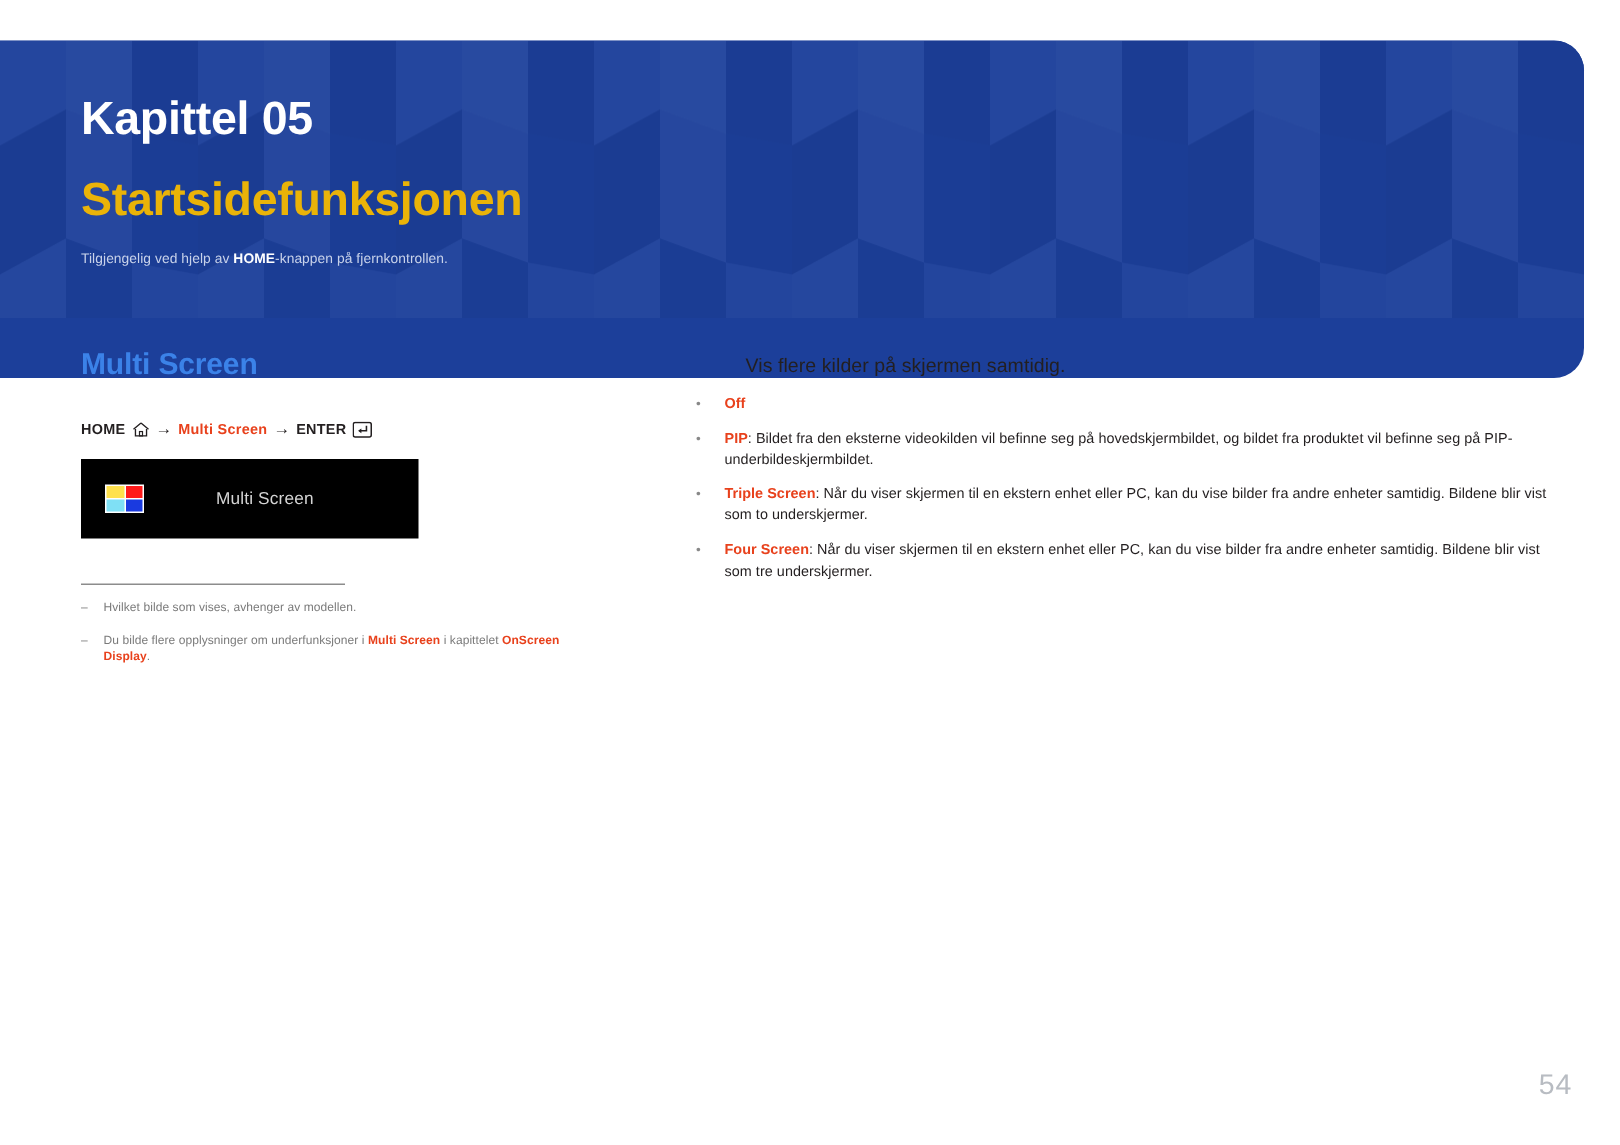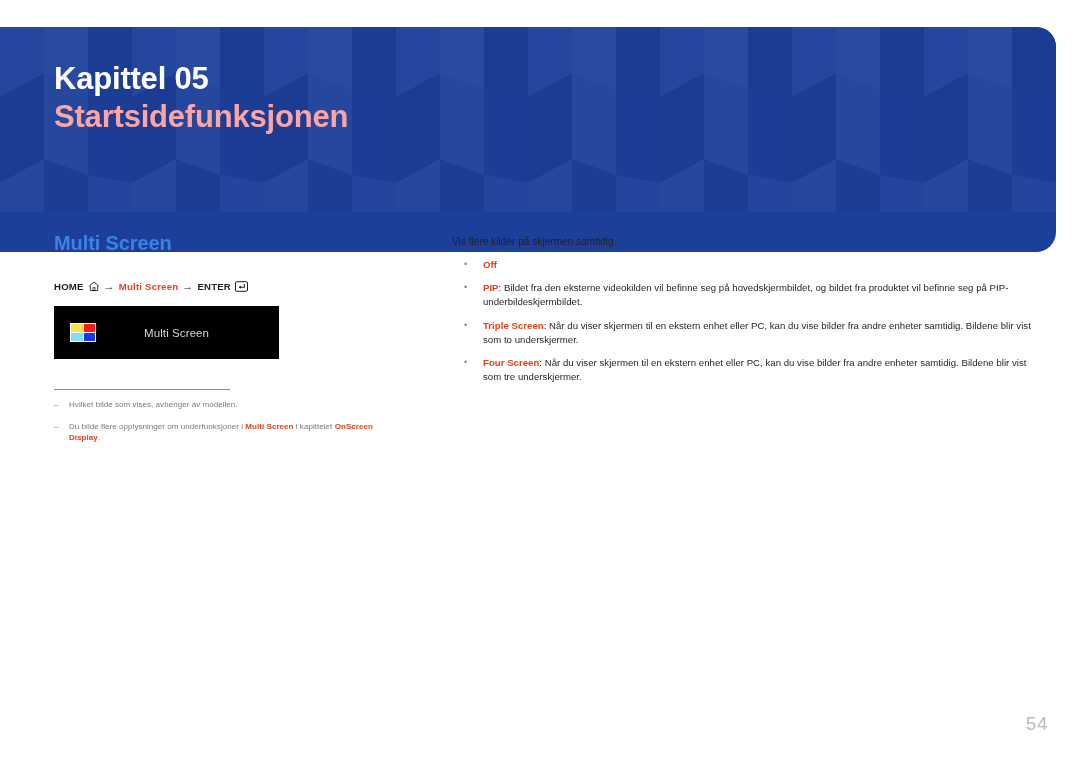--- a/index.html
+++ b/index.html
@@ -42,24 +42,24 @@
     font-size: 31px;
     font-weight: bold;
     color: #ffffff;
     line-height: 1.18;
     letter-spacing: -0.2px;
     white-space: nowrap;
   }
   .chapter-title {
     font-size: 31px;
     font-weight: bold;
-    color: #fca5a5;
+    color: #eab308;
     line-height: 1.18;
     letter-spacing: -0.2px;
-    margin-top: 1px;
+    margin-top: 17px;
     white-space: nowrap;
   }
   .banner-sub {
     margin-top: 13px;
     font-size: 9.2px;
     line-height: 1.95;
     color: #c8d2ea;
     letter-spacing: 0.05px;
   }
   .banner-sub .accent { color: #e8411c; font-weight: bold; }
@@ -165,24 +165,25 @@
   .note .dash {
     position: absolute;
     left: 0;
     top: 0;
     color: #7a7a7a;
   }
   .note .red { color: #e8411c; font-weight: bold; }
 
   
   .intro {
-    font-size: 10px;
+    font-size: 13px;
     color: #231f20;
     line-height: 1.5;
     letter-spacing: 0.05px;
+    margin-left: 45px;
   }
   .opt-list {
     margin-top: 9px;
   }
   .opt {
     position: relative;
     padding-left: 31px;
     font-size: 9.6px;
     line-height: 1.48;
     color: #231f20;
@@ -229,20 +230,23 @@
         <polygon points="88,148 132,156 132,185 88,185" fill="#ffffff" opacity="0.03"></polygon>
       </pattern>
     </defs>
     <rect x="0" y="0" width="1056" height="185" fill="url(#cubes)"></rect>
   </svg>
 
   <div class="banner-content">
     <div class="chapter-label">Kapittel 05</div>
     <div class="chapter-title">Startsidefunksjonen</div>
     <div class="banner-sub">
+      <div>
+        <span>Tilgjengelig ved hjelp av </span><span class="white-strong">HOME</span><span>-knappen på fjernkontrollen.</span>
+      </div>
     </div>
   </div>
 </div>
 
 <div class="page">
 
   <div class="col-left">
 
     <div class="section-heading">Multi Screen</div>
 

